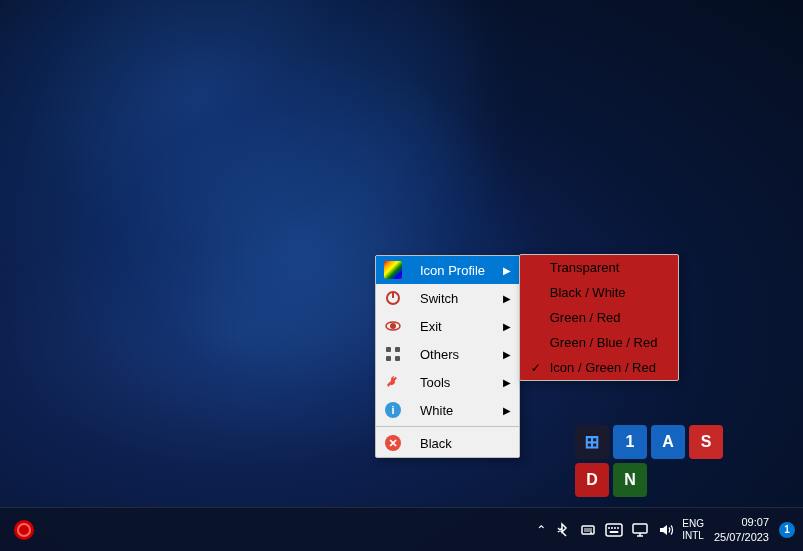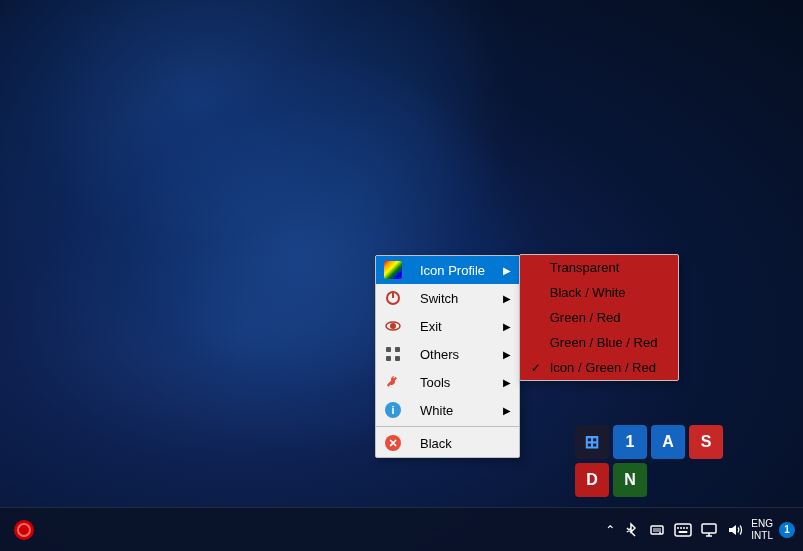--- a/index.html
+++ b/index.html
@@ -435,16 +435,20 @@
         <polygon points="2,5 2,9 5,9 9,12 9,2 5,5" fill="white"></polygon>
         <path d="M11 4.5c1 1 1 3 0 5M13 2.5c2 2 2 7 0 9" stroke="white" stroke-width="1.2" fill="none"></path>
       </svg>
     </div>
 
     <div class="lang-indicator">
       <div>ENG</div>
       <div>INTL</div>
     </div>
 
+    <div class="taskbar-clock">
+      <span>09:07</span>
+      <span>25/07/2023</span>
+    </div>
 
     <div class="notification-badge">1</div>
   </div>
 </div>
 
 </body></html>

